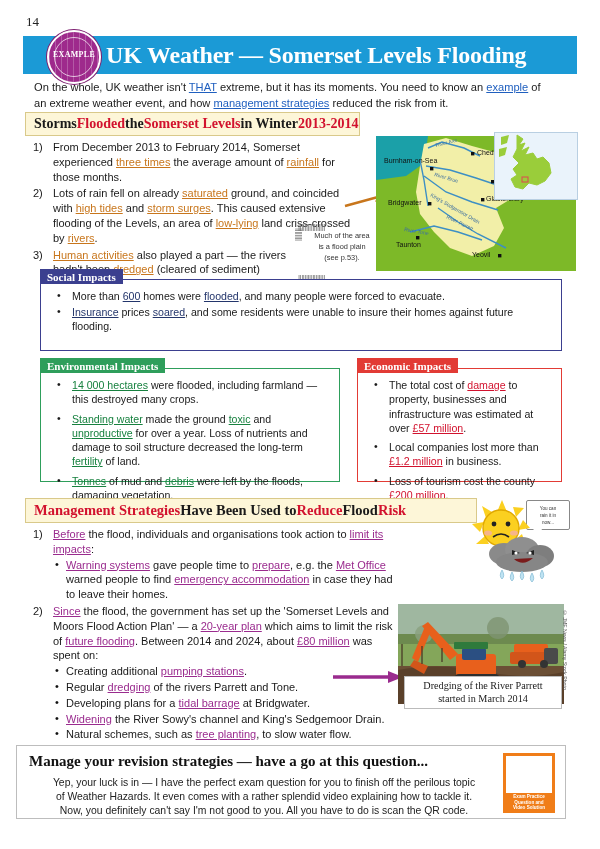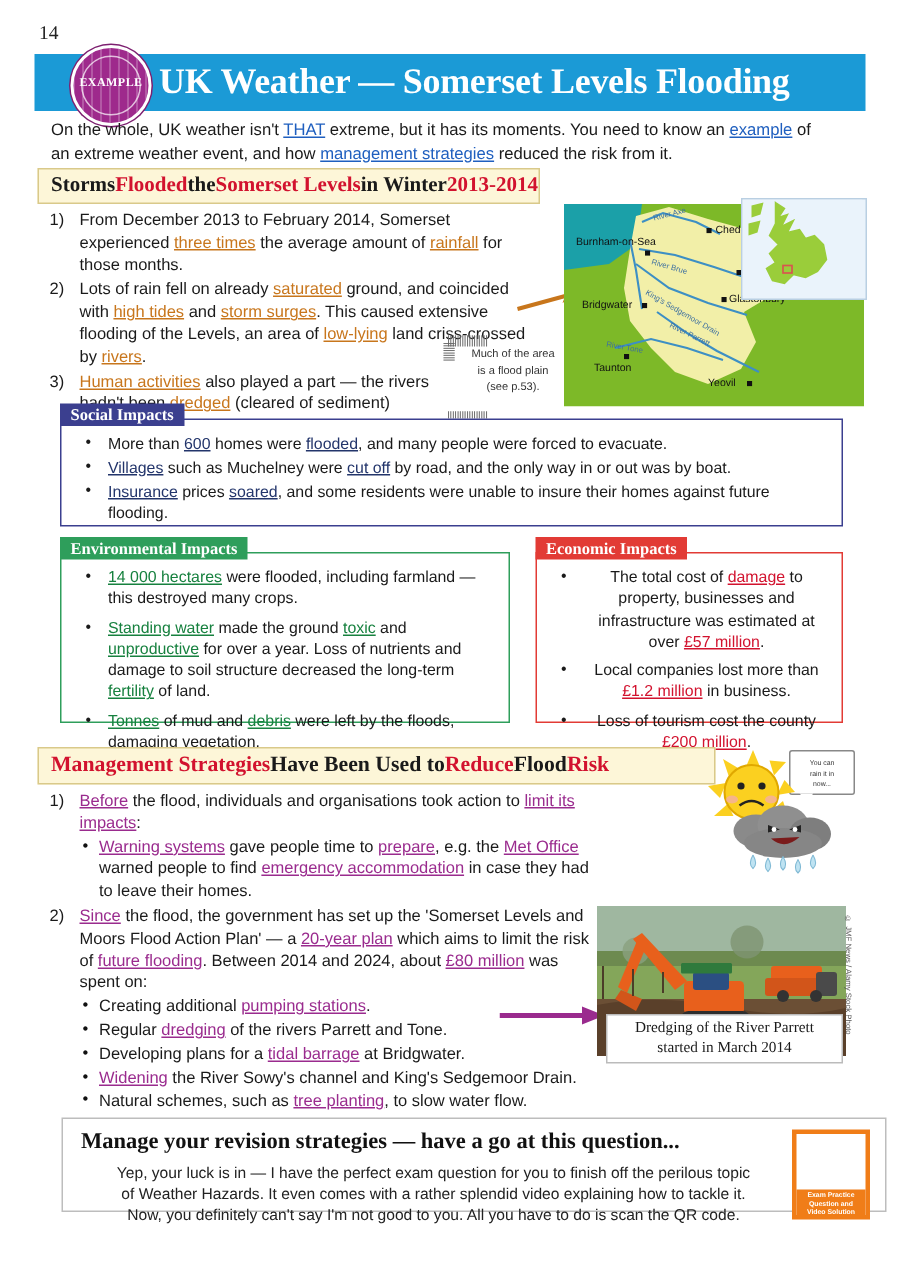--- a/index.html
+++ b/index.html
@@ -131,21 +131,21 @@
   #social{left:40px;top:279px;width:520px;height:70px;border-color:#3b3f8f;}
   #social .tab{background:#3b3f8f;}
   #social ul li{margin-bottom:1.5px;}
 
   #env{left:40px;top:368px;width:298px;height:112px;border-color:#2e9e5b;}
   #env .tab{background:#2e9e5b;}
   #env ul li{margin-bottom:5px;}
 
   #econ{left:357px;top:368px;width:203px;height:112px;border-color:#e23b35;}
   #econ .tab{background:#e23b35;}
-  #econ ul li{margin-bottom:5px;text-align:center;}
+  #econ ul li{margin-bottom:5px;}
 
   
   .cartoon{position:absolute;left:468px;top:498px;width:112px;height:92px;}
   .bubble{
     position:absolute;left:58px;top:2px;width:44px;height:30px;
     background:#fff;border:1px solid #888;border-radius:2px;
     font-size:4.6px;line-height:7px;color:#333;text-align:center;
     padding-top:4px;box-sizing:border-box;
   }
   .bubble:after{
@@ -167,21 +167,21 @@
     font-family:"Liberation Serif", serif;
   }
   .credit{
     position:absolute;left:562px;top:610px;
     font-size:5.2px;color:#555;
     writing-mode:vertical-rl;white-space:nowrap;
   }
 
   
   .revbox{
-    position:absolute;left:41px;top:745px;width:550px;height:63px;
+    position:absolute;left:16px;top:745px;width:550px;height:74px;
     border:1px solid #bdbdbd;background:#fff;box-sizing:border-box;padding-left:12px;
   }
   .rev-title{
     position:absolute;left:12px;top:7px;
     font-family:"Liberation Serif", serif;font-weight:bold;
     font-size:15px;color:#111;white-space:nowrap;
   }
   .rev-body{
     position:absolute;left:12px;top:30px;width:470px;
     font-size:10.4px;line-height:14.2px;color:#222;text-align:center;
@@ -316,21 +316,20 @@
         <path d="M4,16 L12,14 L10,22 L4,24 Z" fill="#9acd3a"></path>
         <rect x="27" y="44" width="6" height="5" fill="none" stroke="#d9534f" stroke-width="1.1"></rect>
       </svg>
     </div>
   </div>
 
   <div class="ibox" id="social">
     <div class="tab">Social Impacts</div>
     <ul>
       <li><span>More than </span><u class="n">600</u><span> homes were </span><u class="n">flooded</u><span>, and many people were forced to evacuate.</span></li>
-      <li><u class="n">Villages</u><span> such as Muchelney were </span><u class="n">cut off</u><span> by road, and the only way in or out was by boat.</span></li>
       <li><u class="n">Insurance</u><span> prices </span><u class="n">soared</u><span>, and some residents were unable to insure their homes against future flooding.</span></li>
     </ul>
   </div>
 
   <div class="ibox" id="env">
     <div class="tab">Environmental Impacts</div>
     <ul>
       <li><u class="g">14 000 hectares</u><span> were flooded, including farmland — this destroyed many crops.</span></li>
       <li><u class="g">Standing water</u><span> made the ground </span><u class="g">toxic</u><span> and </span><u class="g">unproductive</u><span> for over a year.  Loss of nutrients and damage to soil structure decreased the long-term </span><u class="g">fertility</u><span> of land.</span></li>
       <li><u class="g">Tonnes</u><span> of mud and </span><u class="g">debris</u><span> were left by the floods, damaging vegetation.</span></li>

